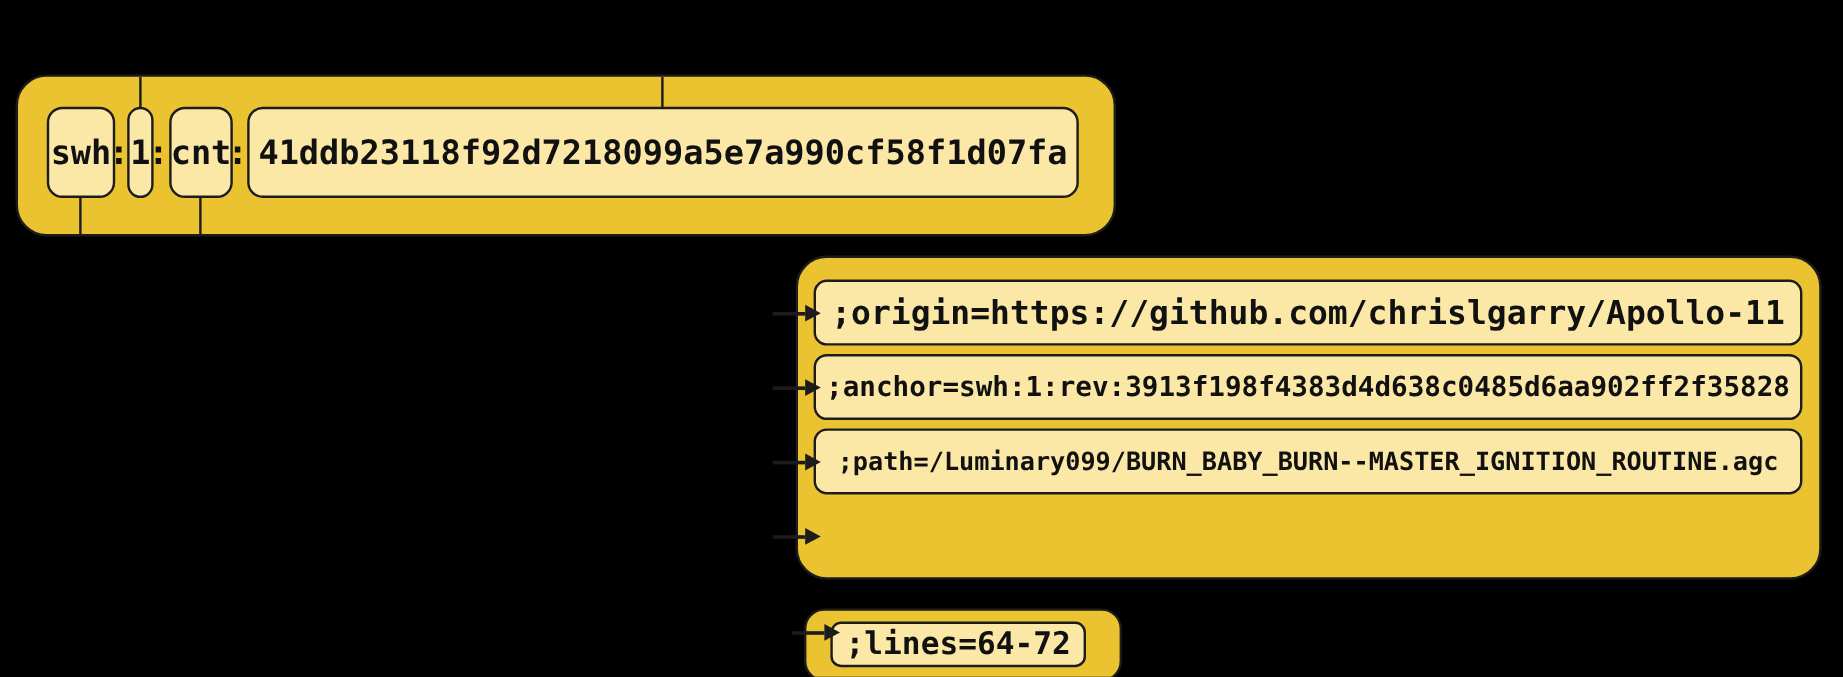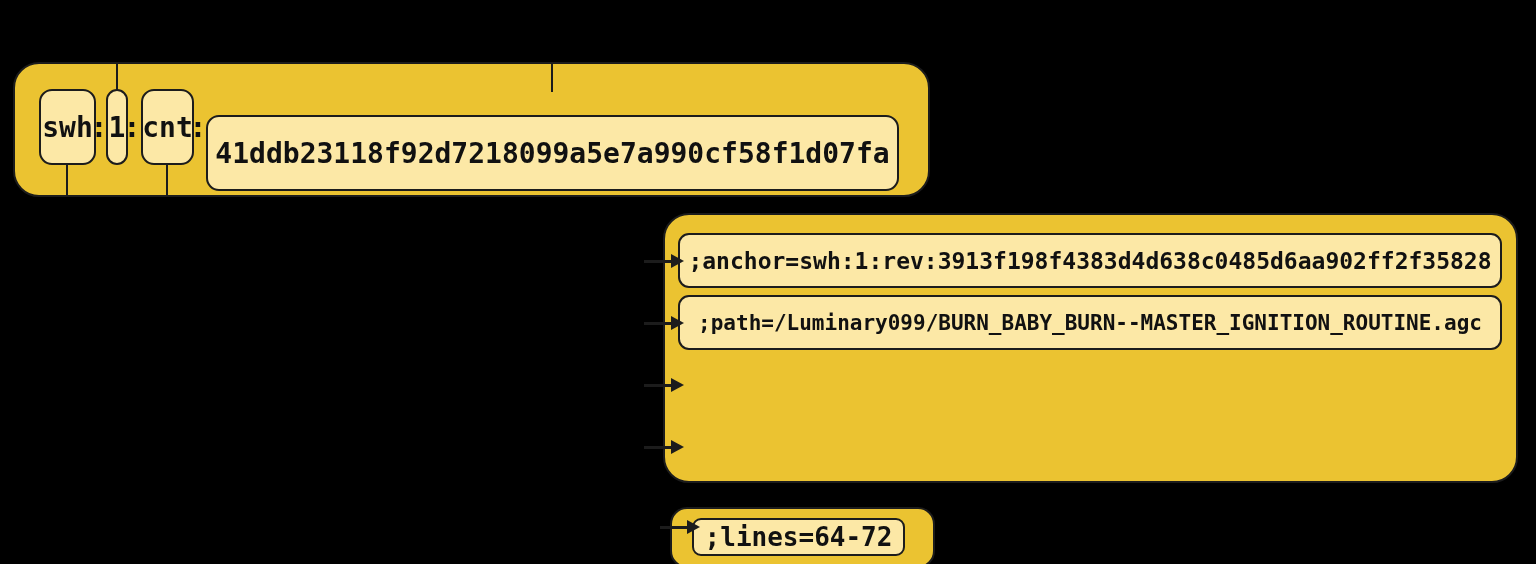--- a/index.html
+++ b/index.html
@@ -89,24 +89,25 @@
     <div class="vline" style="left:536px; top:0; height:28px;"></div>
     <div class="vline" style="left:51px; bottom:0; height:33px;"></div>
     <div class="vline" style="left:151px; bottom:0; height:33px;"></div>
 
     <span class="token" style="left:24px; width:57px;">swh</span>
     <span class="colon" style="left:75px;">:</span>
     <span class="token" style="left:91px; width:22px;">1</span>
     <span class="colon" style="left:108px;">:</span>
     <span class="token" style="left:126px; width:53px;">cnt</span>
     <span class="colon" style="left:174px;">:</span>
-    <span class="token" style="left:191px; width:693px;margin-top:26px;">41ddb23118f92d7218099a5e7a990cf58f1d07fa</span>
+    <span class="token" style="left:191px; width:693px;">41ddb23118f92d7218099a5e7a990cf58f1d07fa</span>
   </div>
 
   <div class="quals">
+    <div class="qrow q1">;origin=https://github.com/chrislgarry/Apollo-11</div>
     <div class="qrow q3">;anchor=swh:1:rev:3913f198f4383d4d638c0485d6aa902ff2f35828</div>
     <div class="qrow q4">;path=/Luminary099/BURN_BABY_BURN--MASTER_IGNITION_ROUTINE.agc</div>
   </div>
 
   <div class="linesbox">
     <div class="ltoken">;lines=64-72</div>
   </div>
 
   <div class="arrow" style="left:644px; top:254px;">
     <div class="shaft"></div>

